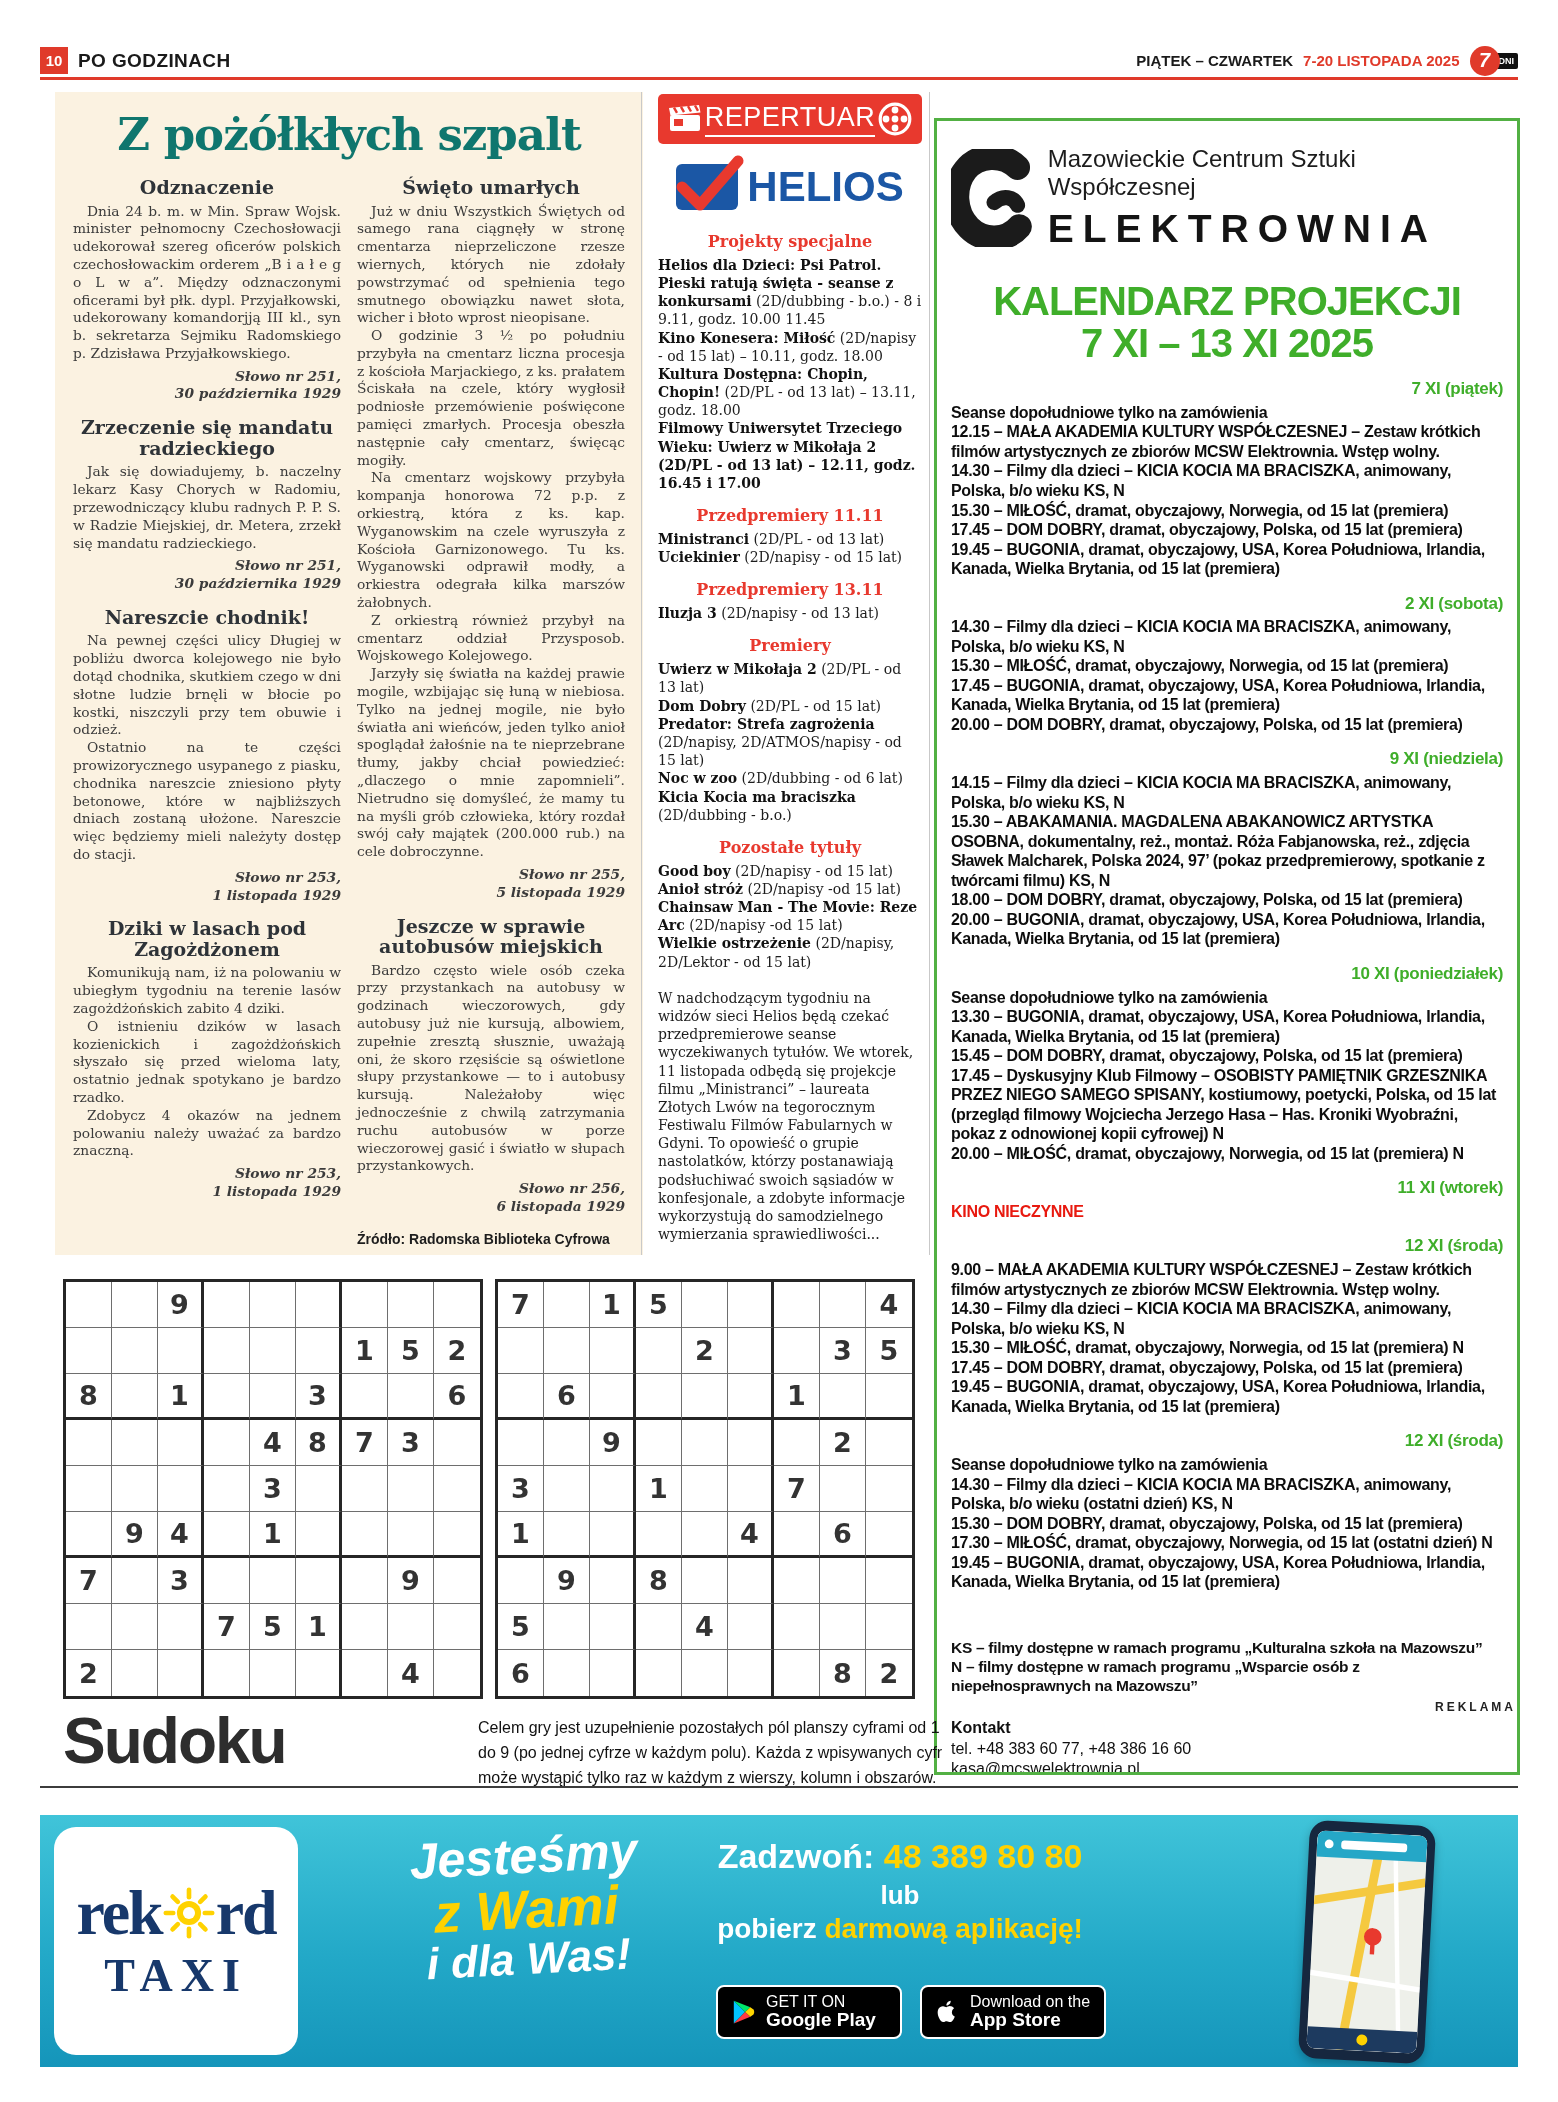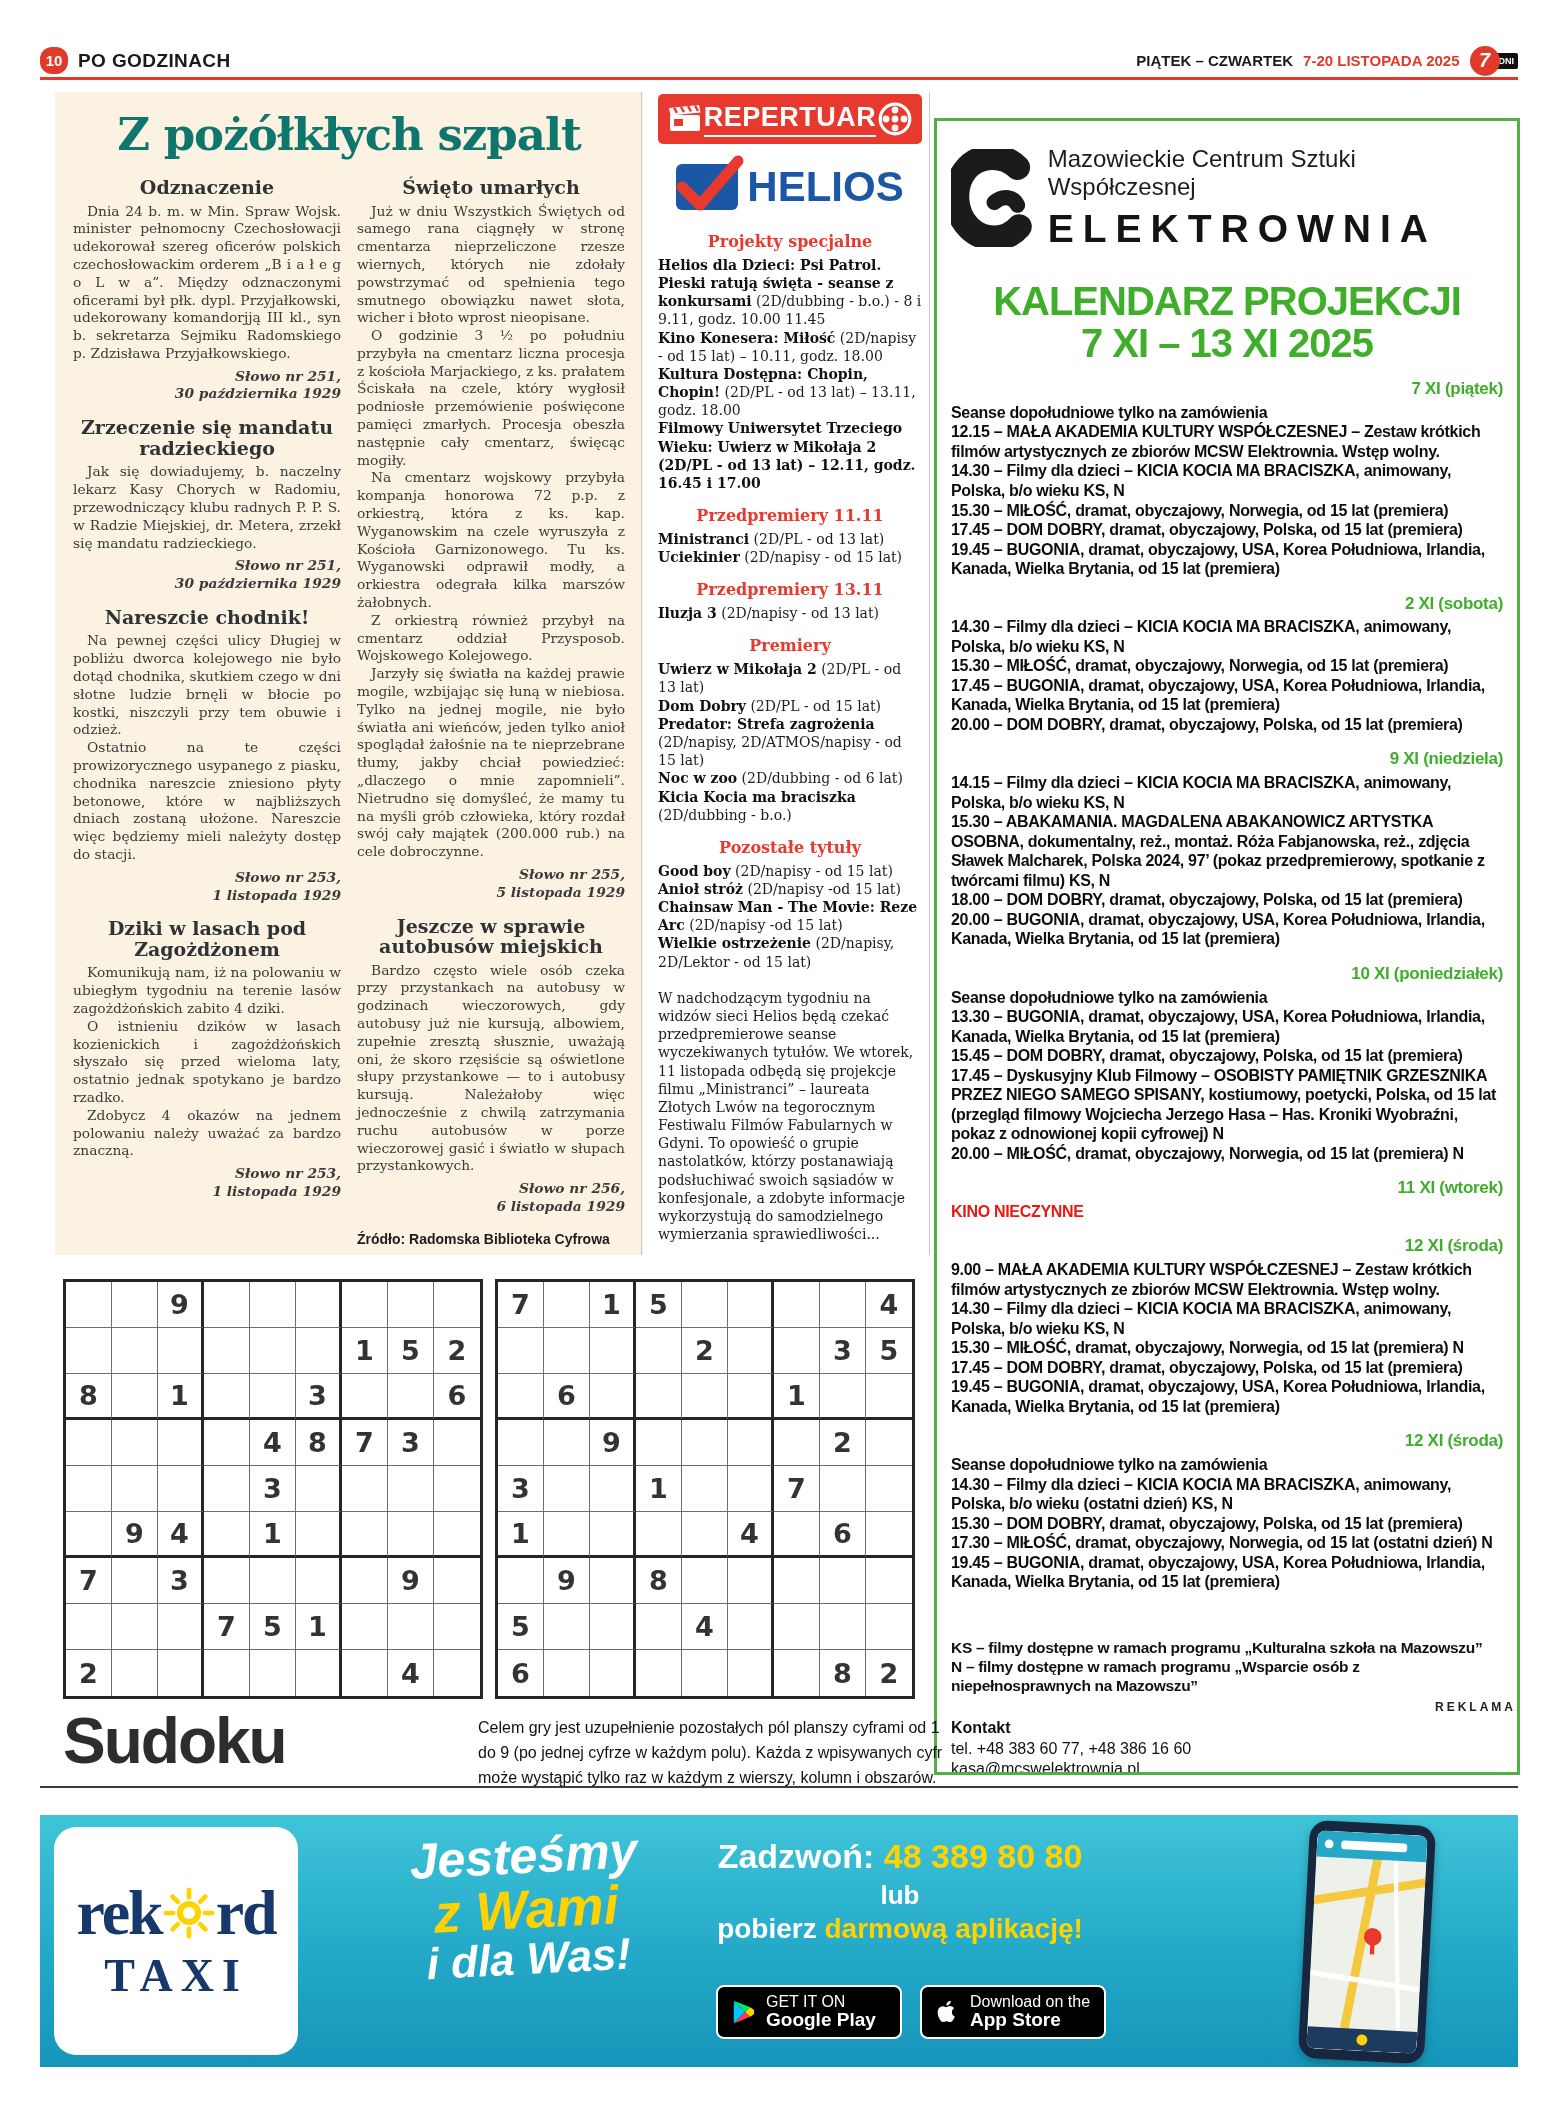--- a/index.html
+++ b/index.html
@@ -4,21 +4,21 @@
 <style>
   * { margin:0; padding:0; box-sizing:border-box; }
   html,body { background:#ffffff; }
   body { font-family:"Liberation Sans", sans-serif; }
   .page { position:relative; width:1558px; height:2102px; background:#fff; overflow:hidden; }
 
   
   .hdr { position:absolute; left:40px; right:40px; top:44px; height:36px;
          border-bottom:3px solid #e03a2a; display:flex; align-items:center; }
   .hdr-num { background:#e03a2a; color:#fff; font-weight:700; font-size:15px; width:28px; height:27px;
-             display:flex; align-items:center; justify-content:center;border-radius:12px; }
+             display:flex; align-items:center; justify-content:center; }
   .hdr-sec { margin-left:10px; font-weight:700; font-size:19px; letter-spacing:.4px; color:#1a1a1a; }
   .hdr-right { margin-left:auto; display:flex; align-items:center; gap:10px; font-weight:700; font-size:15px; color:#1a1a1a; }
   .hdr-date-red { color:#e03a2a; }
   .logo7wrap { display:flex; align-items:center; }
   .logo7 { width:30px; height:30px; border-radius:50%; background:#e03a2a; color:#fff; display:flex;
            align-items:center; justify-content:center; font-weight:700; font-style:italic; font-size:20px; z-index:2; }
   .logo-dni { background:#111; color:#fff; font-size:9px; font-weight:700; padding:3px 4px; border-radius:2px; margin-left:-5px; }
 
   
   .article { position:absolute; left:55px; top:92px; width:588px; height:1163px; background:#fbf2e1;
@@ -34,21 +34,21 @@
   .art-p { text-indent:14px; }
   .art-src { text-align:right; font-weight:700; font-style:italic; margin:5px 0 2px; font-size:13.8px; }
   .art-credit { font-family:"Liberation Sans", sans-serif; font-weight:700; font-size:14px; margin-top:14px; text-align:left; color:#1d1d1d; }
 
   .vrule { position:absolute; top:92px; height:1163px; width:1px; background:#c9c9c9; }
 
   
   .rep { position:absolute; left:648px; top:92px; width:284px; height:1163px; padding:2px 10px 0 10px; overflow:hidden; }
   .rep-banner { background:#e8392e; border-radius:5px; height:50px; display:flex; align-items:center;
                 justify-content:space-between; padding:0 9px; }
-  .rep-banner-text { color:#fff; font-weight:700; font-size:27px; letter-spacing:.5px; border-bottom:2px solid #fff; padding-bottom:2px; }
+  .rep-banner-text { color:#fff; font-weight:400; font-size:27px; letter-spacing:.5px; border-bottom:2px solid #fff; padding-bottom:2px; }
   .helios { margin:14px 0 0; display:flex; align-items:center; justify-content:center; gap:9px; height:58px; }
   .helios-box { width:62px; height:46px; background:#1b57a5; border-radius:6px; position:relative; flex:none; }
   .helios-check { position:absolute; left:-4px; top:-13px; }
   .helios-word { color:#1b57a5; font-weight:700; font-size:42px; letter-spacing:0px; }
   .rep-body { font-family:"DejaVu Serif", serif; font-size:14px; line-height:1.3; color:#1c1c1c; margin-top:16px; }
   .rep-h { color:#e8392e; font-weight:700; text-align:center; margin:14px 0 3px; font-size:16px; }
   .rep-h:first-child { margin-top:0; }
   .rep-item b { font-weight:700; color:#111; }
   .rep-note { margin-top:18px; }
 

